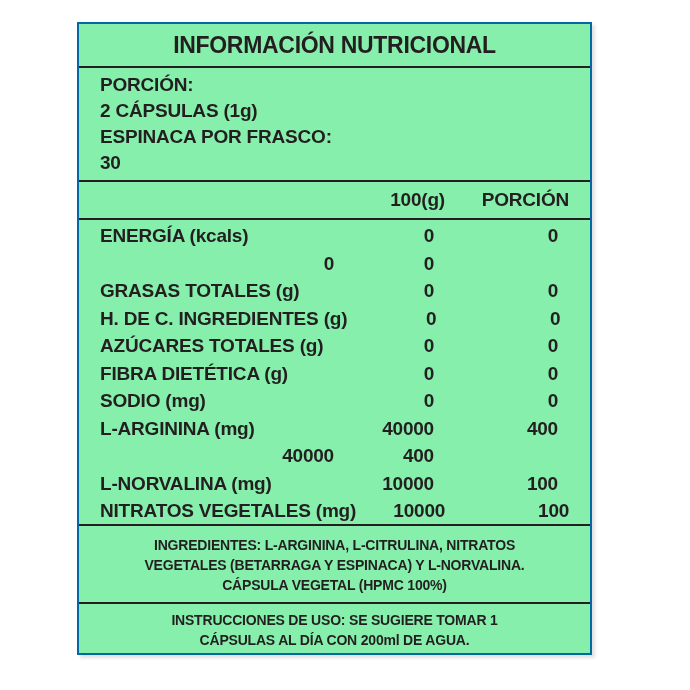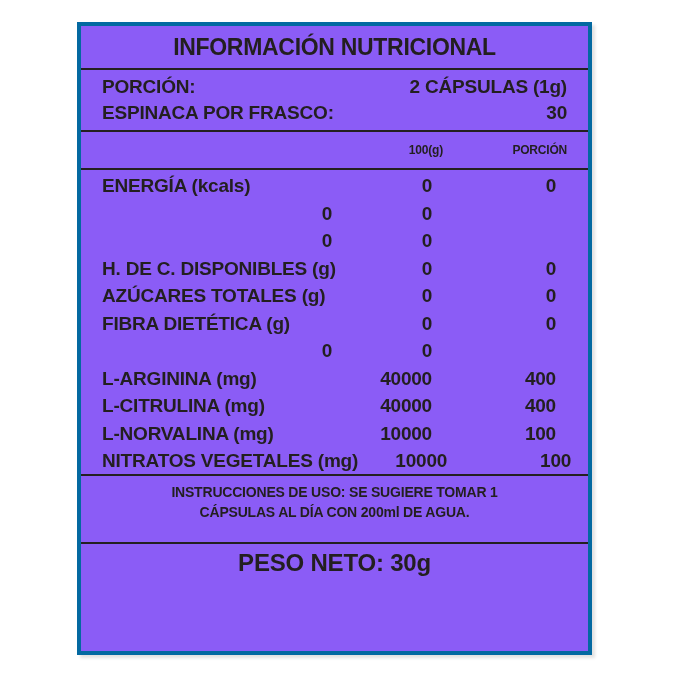--- a/index.html
+++ b/index.html
@@ -7,48 +7,48 @@
     width: 690px; height: 690px;
     background: #ffffff;
     font-family: "Liberation Sans", "DejaVu Sans", sans-serif;
     color: #231f20;
     overflow: hidden;
   }
   .label-box {
     position: absolute;
     left: 77px; top: 22px;
     width: 515px; height: 633px;
-    background: #8b5cf6;
-    border: 4px solid #0369a1;
+    background: #86efac;
+    border: 2px solid #0369a1;
     box-shadow: 3px 3px 3px rgba(0,0,0,0.12);
     font-weight: 700;
     letter-spacing: -0.2px;
     overflow: hidden;
   }
   .sec { border-top: 2px solid #242021; }
   .sec:first-child { border-top: none; }
 
   .sec-title {
     height: 42px;
     display: flex; align-items: center; justify-content: center;
     font-size: 23px; letter-spacing: -0.3px;
   }
   .sec-serving { padding: 4px 21px; font-size: 19px; }
   .serving-row {
     display: flex; justify-content: space-between; align-items: flex-start;
-    line-height: 26px; white-space: nowrap;
+    line-height: 26px; white-space: nowrap; flex-direction: column;
   }
   .cols-grid {
     display: grid;
     grid-template-columns: 1fr 100px 124px;
     align-items: center;
   }
   .sec-colhead {
     height: 38px; padding: 0 21px;
-    font-size: 12px;
+    font-size: 19px;
   }
   .col-h { text-align: right; }
   .sec-table { height: 306px; padding: 2px 21px 0; font-size: 19px; }
   .nutrient-row { line-height: 27.5px; white-space: nowrap; }
   .num { text-align: right; padding-right: 11px; }
   .sec-ingredients {
     height: 78px; padding: 9px 10px;
     text-align: center; font-size: 14px; line-height: 20px;
   }
   .sec-instructions {
@@ -90,64 +90,70 @@
     <div class="cols-grid nutrient-row">
       <span>ENERGÍA (kcals)</span>
       <span class="num">0</span>
       <span class="num">0</span>
     </div>
     <div class="cols-grid nutrient-row">
       <span class="num">0</span>
       <span class="num">0</span>
     </div>
     <div class="cols-grid nutrient-row">
+      <span>GRASAS TOTALES (g)</span>
       <span class="num">0</span>
       <span class="num">0</span>
     </div>
     <div class="cols-grid nutrient-row">
-      <span>H. DE C. DISPONIBLES (g)</span>
+      <span>H. DE C. INGREDIENTES (g)</span>
       <span class="num">0</span>
       <span class="num">0</span>
     </div>
     <div class="cols-grid nutrient-row">
       <span>AZÚCARES TOTALES (g)</span>
       <span class="num">0</span>
       <span class="num">0</span>
     </div>
     <div class="cols-grid nutrient-row">
       <span>FIBRA DIETÉTICA (g)</span>
       <span class="num">0</span>
       <span class="num">0</span>
     </div>
     <div class="cols-grid nutrient-row">
+      <span>SODIO (mg)</span>
       <span class="num">0</span>
       <span class="num">0</span>
     </div>
     <div class="cols-grid nutrient-row">
       <span>L-ARGININA (mg)</span>
       <span class="num">40000</span>
       <span class="num">400</span>
     </div>
     <div class="cols-grid nutrient-row">
-      <span>L-CITRULINA (mg)</span>
       <span class="num">40000</span>
       <span class="num">400</span>
     </div>
     <div class="cols-grid nutrient-row">
       <span>L-NORVALINA (mg)</span>
       <span class="num">10000</span>
       <span class="num">100</span>
     </div>
     <div class="cols-grid nutrient-row">
       <span>NITRATOS VEGETALES (mg)</span>
       <span class="num">10000</span>
       <span class="num">100</span>
     </div>
   </div>
 
+  <div class="sec sec-ingredients">
+    <div>INGREDIENTES: L-ARGININA, L-CITRULINA, NITRATOS</div>
+    <div>VEGETALES (BETARRAGA Y ESPINACA) Y L-NORVALINA.</div>
+    <div>CÁPSULA VEGETAL (HPMC 100%)</div>
+  </div>
 
   <div class="sec sec-instructions">
     <div>INSTRUCCIONES DE USO: SE SUGIERE TOMAR 1</div>
     <div>CÁPSULAS AL DÍA CON 200ml DE AGUA.</div>
   </div>
 
   <div class="sec sec-net">PESO NETO: 30g</div>
 
 </div>
 

